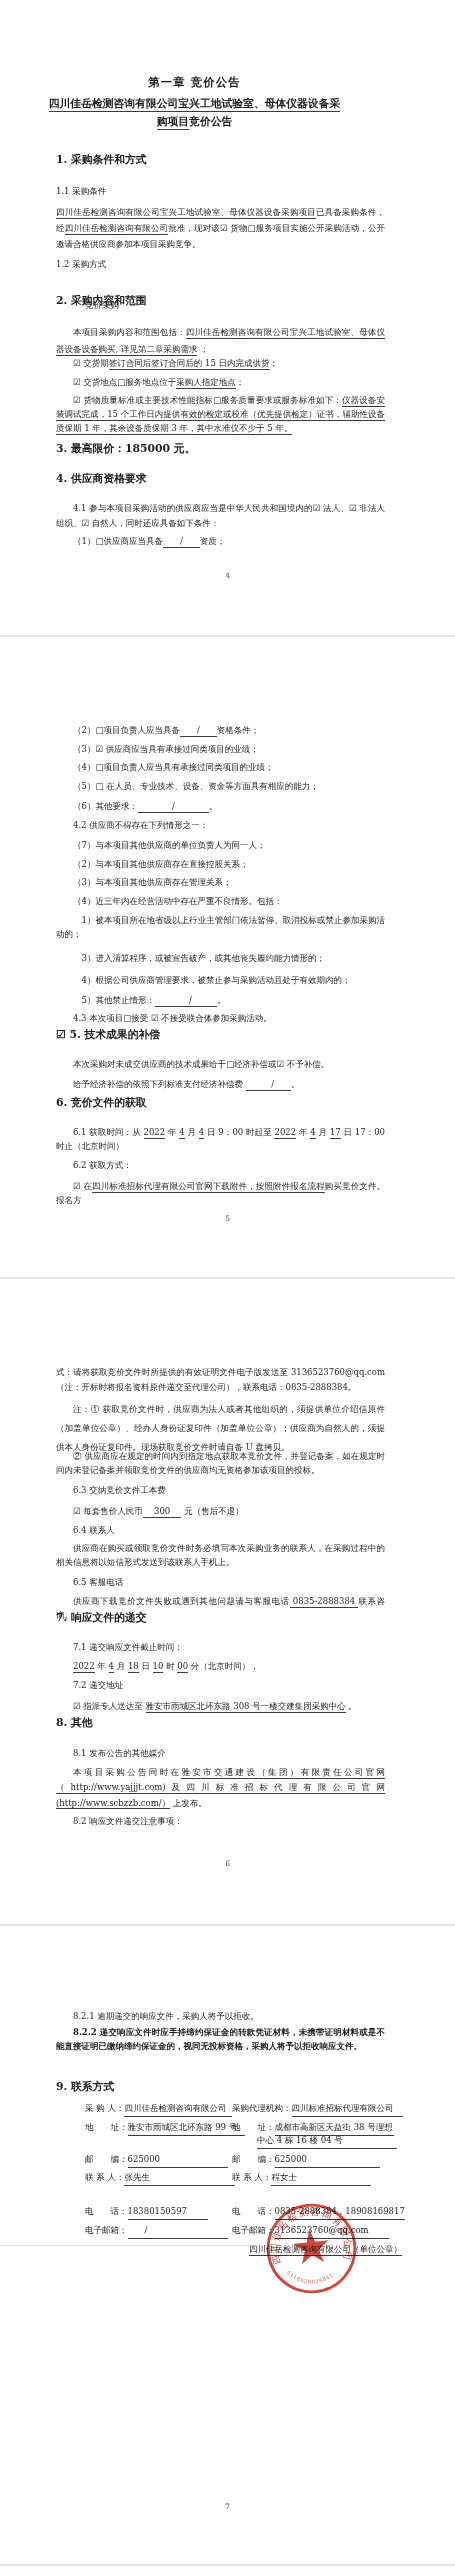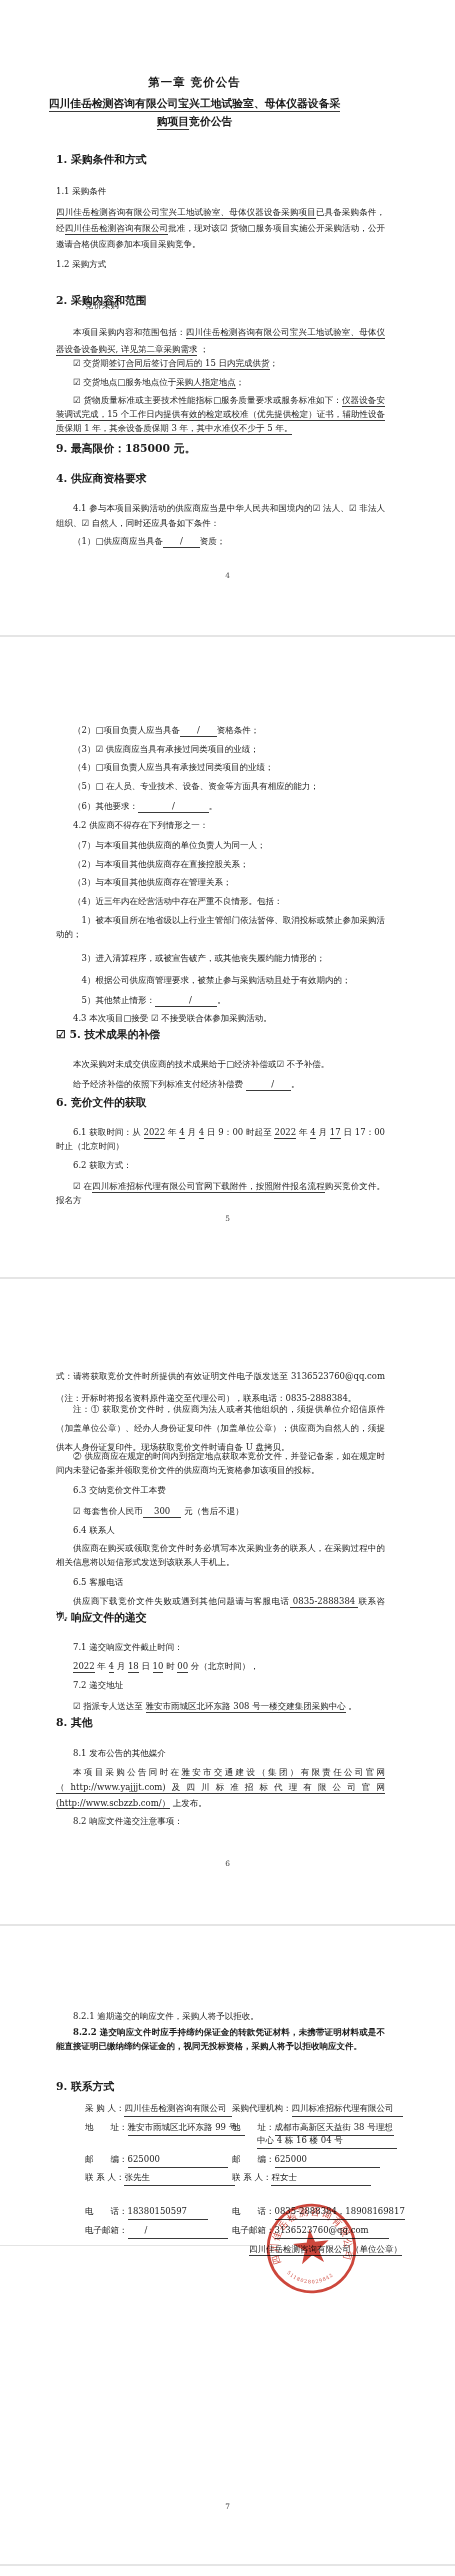--- a/index.html
+++ b/index.html
@@ -37,21 +37,21 @@
   <div class="t w" style="top:204px;line-height:16px"><span class="u">四川佳岳检测咨询有限公司宝兴工地试验室、母体仪器设备采购项目</span><span>已具备采购条件，经</span><span class="u">四川佳岳检测咨询有限公司</span><span>批准，现对该☑ 货物□服务项目实施公开采购活动，公开邀请合格供应商参加本项目采购竞争。</span></div>
   <div class="t w" style="top:257px">1.2 采购方式</div>
   <div class="t" style="left:85px;top:298px">竞价采购</div>
 
   <div class="t w h" style="top:293px">2. 采购内容和范围</div>
   <div class="t w ind" style="top:324px;line-height:17px"><span>本项目采购内容和范围包括：</span><span class="u">四川佳岳检测咨询有限公司宝兴工地试验室、母体仪器设备设备购买, 详见第二章采购需求</span><span> ；</span></div>
   <div class="t w ind" style="top:356px"><span>☑ 交货期</span><span class="u">签订合同后签订合同后的 15 日内完成供货</span><span>；</span></div>
   <div class="t w ind" style="top:375px"><span>☑ 交货地点□服务地点位于</span><span class="u">采购人指定地点</span><span>；</span></div>
   <div class="t w ind" style="top:393px"><span>☑ 货物质量标准或主要技术性能指标□服务质量要求或服务标准如下：</span><span class="u">仪器设备安装调试完成，15 个工作日内提供有效的检定或校准（优先提供检定）证书，辅助性设备质保期 1 年，其余设备质保期 3 年，其中水准仪不少于 5 年。</span></div>
 
-  <div class="t w h" style="top:441px">9. 最高限价：185000 元。</div>
+  <div class="t w h" style="top:441px">3. 最高限价：185000 元。</div>
   <div class="t w h" style="top:471px">4. 供应商资格要求</div>
   <div class="t w ind" style="top:501px;line-height:15px">4.1 参与本项目采购活动的供应商应当是中华人民共和国境内的☑ 法人、☑ 非法人组织、☑ 自然人，同时还应具备如下条件：</div>
   <div class="t w ind" style="top:534px"><span>（1）□供应商应当具备</span><span class="u">　　/　　</span><span>资质；</span></div>
 
   <div class="pn" style="top:571px">4</div>
   <div class="brk" style="top:635px"></div>
 
   <div class="t w ind" style="top:723px"><span>（2）□项目负责人应当具备</span><span class="u">　　/　　</span><span>资格条件；</span></div>
   <div class="t w ind" style="top:742px">（3）☑ 供应商应当具有承接过同类项目的业绩；</div>
   <div class="t w ind" style="top:760px">（4）□项目负责人应当具有承接过同类项目的业绩；</div>
@@ -73,21 +73,21 @@
   <div class="t w ind" style="top:1077px"><span>给予经济补偿的依照下列标准支付经济补偿费 </span><span class="u">　　　/　　</span><span>。</span></div>
 
   <div class="t w h" style="top:1095px">6. 竞价文件的获取</div>
   <div class="t w ind" style="top:1125px"><span>6.1 获取时间：从 </span><span class="u">2022</span><span> 年 </span><span class="u">4</span><span> 月 </span><span class="u">4</span><span> 日 9：00 时起至 </span><span class="u">2022</span><span> 年 </span><span class="u">4</span><span> 月 </span><span class="u">17</span><span> 日 17：00 时止（北京时间）</span></div>
   <div class="t w ind" style="top:1158px">6.2 获取方式：</div>
   <div class="t w ind" style="top:1179px"><span>☑ 在</span><span class="u">四川标准招标代理有限公司官网下载附件，按照附件报名流程</span><span>购买竞价文件。报名方</span></div>
 
   <div class="pn" style="top:1214px">5</div>
   <div class="brk" style="top:1277px"></div>
 
-  <div class="t w" style="top:1365px;line-height:22px">式：请将获取竞价文件时所提供的有效证明文件电子版发送至 3136523760@qq.com（注：开标时将报名资料原件递交至代理公司），联系电话：0835-2888384。</div>
+  <div class="t w" style="top:1365px;line-height:15px">式：请将获取竞价文件时所提供的有效证明文件电子版发送至 3136523760@qq.com（注：开标时将报名资料原件递交至代理公司），联系电话：0835-2888384。</div>
   <div class="t w ind" style="top:1400px;line-height:19px">注：① 获取竞价文件时，供应商为法人或者其他组织的，须提供单位介绍信原件（加盖单位公章）、经办人身份证复印件（加盖单位公章）；供应商为自然人的，须提供本人身份证复印件。现场获取竞价文件时请自备 U 盘拷贝。</div>
   <div class="t w ind" style="top:1449px">② 供应商应在规定的时间内到指定地点获取本竞价文件，并登记备案，如在规定时间内未登记备案并领取竞价文件的供应商均无资格参加该项目的投标。</div>
   <div class="t w ind" style="top:1483px">6.3 交纳竞价文件工本费</div>
   <div class="t w ind" style="top:1504px"><span>☑ 每套售价人民币</span><span class="u">　 300 　</span><span> 元（售后不退）</span></div>
   <div class="t w ind" style="top:1523px">6.4 联系人</div>
   <div class="t w ind" style="top:1541px">供应商在购买或领取竞价文件时务必填写本次采购业务的联系人，在采购过程中的相关信息将以短信形式发送到该联系人手机上。</div>
   <div class="t w ind" style="top:1575px">6.5 客服电话</div>
   <div class="t w ind" style="top:1594px"><span>供应商下载竞价文件失败或遇到其他问题请与客服电话</span><span class="u"> 0835-2888384 </span><span>联系咨询。</span></div>
 
   <div class="t w h" style="top:1610px">7. 响应文件的递交</div>

